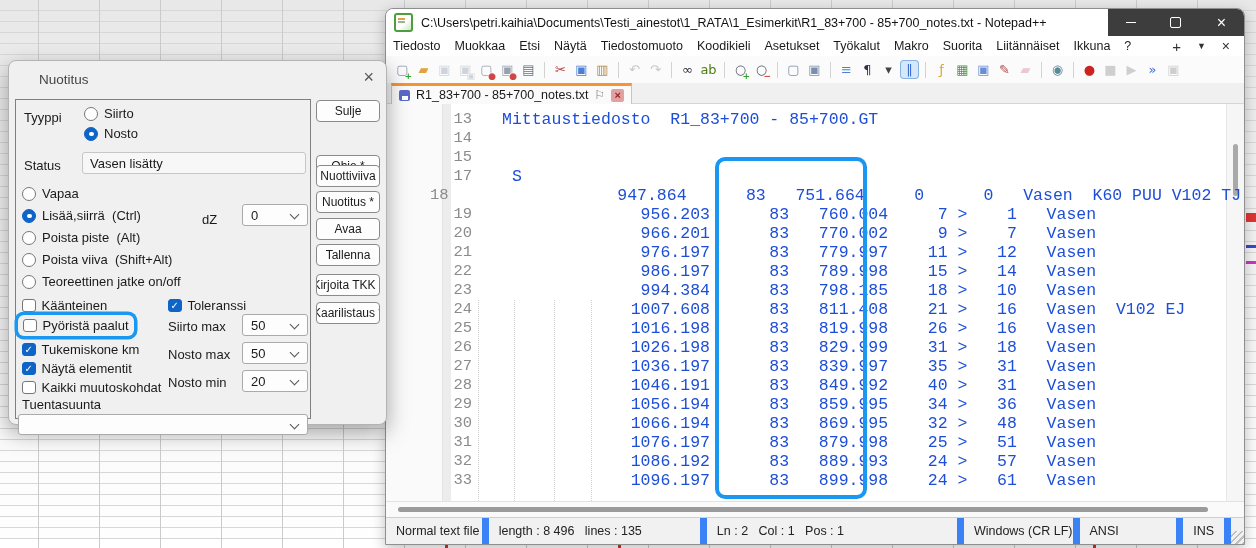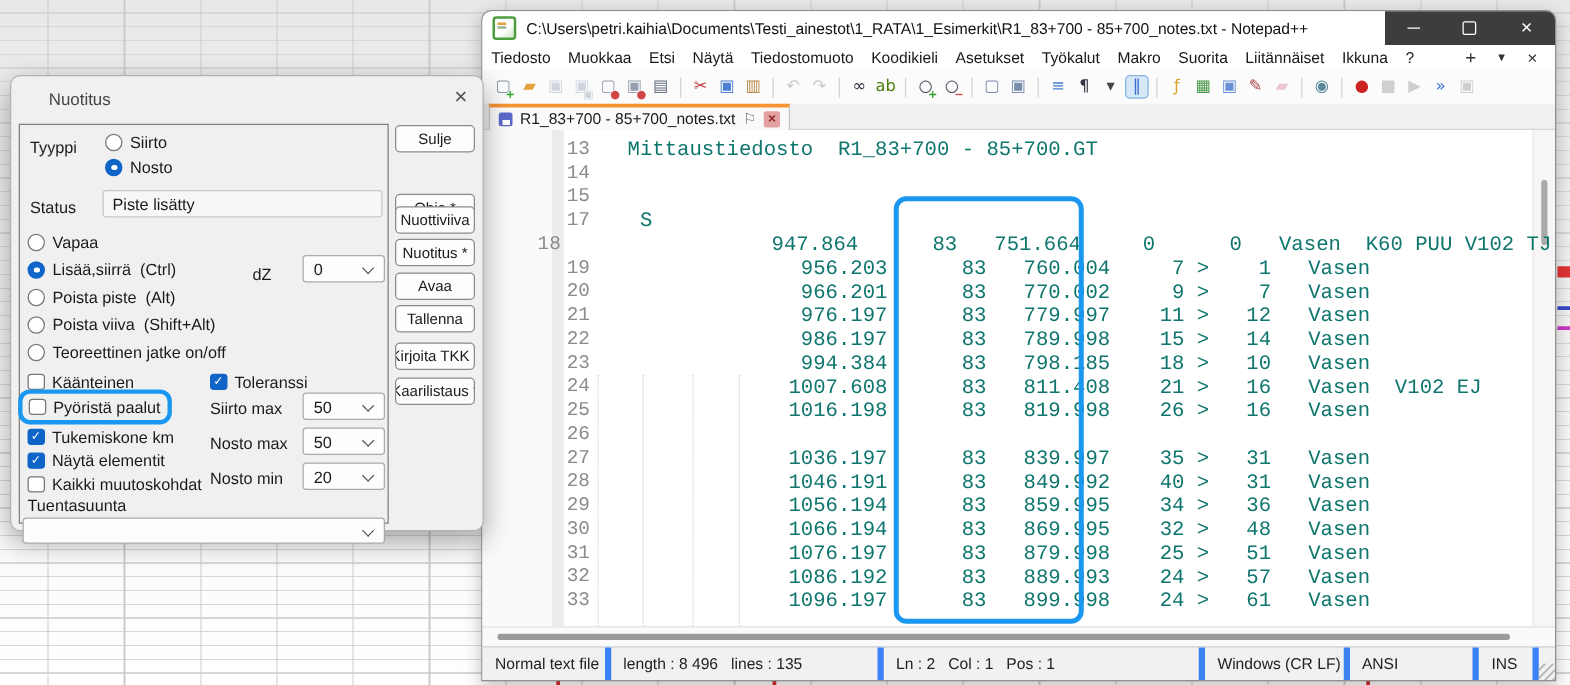--- a/index.html
+++ b/index.html
@@ -62,33 +62,33 @@
     font-size:11px;line-height:13px;text-align:center;}
 
   
   .editor{position:absolute;left:0;top:95px;width:100%;height:397px;background:#fff;overflow:hidden;}
   .ln-strip{position:absolute;left:0;top:0;bottom:0;width:56px;background:#fafafa;border-right:1px solid #e4e4e4;}
   .bm-strip{position:absolute;left:57px;top:0;bottom:0;width:8px;background:#ececec;}
   .lines{position:absolute;left:0;top:0;right:17px;bottom:0;padding-top:6px;margin-left:44px;}
   .ed-line{display:flex;height:19px;}
   .ln{width:50px;text-align:right;padding-right:8px;box-sizing:border-box;color:#8b8b8b;
     font:15.5px/19px "Liberation Mono","DejaVu Sans Mono",monospace;position:relative;z-index:2;}
-  .code{margin-left:22px;white-space:pre;color:#0f766e;position:relative;z-index:2;
+  .code{margin-left:22px;white-space:pre;color:#1d4ed8;position:relative;z-index:2;
     font:16.5px/19px "Liberation Mono","DejaVu Sans Mono",monospace;}
   .guide{position:absolute;top:196px;bottom:0;width:0;border-left:1px dotted #cfcfcf;z-index:1;}
 
   .vscroll{position:absolute;right:0;top:0;width:17px;height:397px;background:#f6f6f6;border-left:1px solid #e8e8e8;}
   .vthumb{position:absolute;left:6px;top:40px;width:5px;height:52px;background:#a9a9a9;border-radius:3px;}
   .hscroll{position:absolute;left:0;top:492px;width:100%;height:16px;background:#fafafa;border-top:1px solid #e2e2e2;}
   .hthumb{position:absolute;left:12px;top:5px;width:810px;height:5px;background:#9b9b9b;border-radius:3px;}
 
   .statusbar{position:absolute;left:0;top:508px;width:100%;height:27px;background:#f1f1f1;
     border-top:1px solid #cfcfcf;display:flex;font-size:12.5px;color:#222;align-items:center;box-sizing:border-box;}
   .sb-sec{height:100%;display:flex;align-items:center;padding-left:10px;box-sizing:border-box;
-    border-right:5px solid #3b82f6;white-space:pre;}
+    border-right:7px solid #3b82f6;white-space:pre;}
   .sb-sec:nth-child(1){width:103px;} .sb-sec:nth-child(2){width:219px;} .sb-sec:nth-child(3){width:258px;}
   .sb-sec:nth-child(4){width:116px;} .sb-sec:nth-child(5){width:104px;} .sb-sec:nth-child(6){width:48px;}
   .sb-grip{margin-left:auto;width:13px;height:13px;align-self:flex-end;
     background:repeating-linear-gradient(135deg,transparent 0 3px,#bdbdbd 3px 4.5px);}
 
   
   .anno-km{position:absolute;left:329px;top:148px;width:144px;height:334px;border:4px solid #1a97f0;
     border-radius:10px;z-index:9;}
 
   
@@ -348,20 +348,21 @@
           <div class="ed-line">
             <span class="ln">24</span>
             <span class="code">             1007.608      83   811.408    21 &gt;   16   Vasen  V102 EJ</span>
           </div>
           <div class="ed-line">
             <span class="ln">25</span>
             <span class="code">             1016.198      83   819.998    26 &gt;   16   Vasen</span>
           </div>
           <div class="ed-line">
             <span class="ln">26</span>
+            <span class="code">             1026.198      83   829.999    31 &gt;   18   Vasen</span>
           </div>
           <div class="ed-line">
             <span class="ln">27</span>
             <span class="code">             1036.197      83   839.997    35 &gt;   31   Vasen</span>
           </div>
           <div class="ed-line">
             <span class="ln">28</span>
             <span class="code">             1046.191      83   849.992    40 &gt;   31   Vasen</span>
           </div>
           <div class="ed-line">
@@ -413,21 +414,21 @@
 
     <div class="groupbox">
       <div class="dlbl" style="left:8px;top:10px">Tyyppi</div>
       <div id="type-radios">
           <div class="drow" style="left: 68px; top: 6px;"><span class="rb"></span><span>Siirto</span></div>
           <div class="drow" style="left: 68px; top: 26px;"><span class="rb sel"></span><span>Nosto</span></div>
         </div>
 
       <div class="dlbl" style="left:8px;top:58px">Status</div>
       <div class="field" style="left:66px;top:52px;width:224px;height:22px">
-        <span>Piste lisätty</span>
+        <span>Vasen lisätty</span>
       </div>
 
       <div id="mode-radios">
           <div class="drow" style="left: 6px; top: 86px;"><span class="rb"></span><span>Vapaa</span></div>
           <div class="drow" style="left: 6px; top: 108px; text-align: center;"><span class="rb sel"></span><span>Lisää,siirrä  (Ctrl)</span></div>
           <div class="drow" style="left: 6px; top: 130px;"><span class="rb"></span><span>Poista piste  (Alt)</span></div>
           <div class="drow" style="left: 6px; top: 152px;"><span class="rb"></span><span>Poista viiva  (Shift+Alt)</span></div>
           <div class="drow" style="left: 6px; top: 174px;"><span class="rb"></span><span>Teoreettinen jatke on/off</span></div>
         </div>
 

